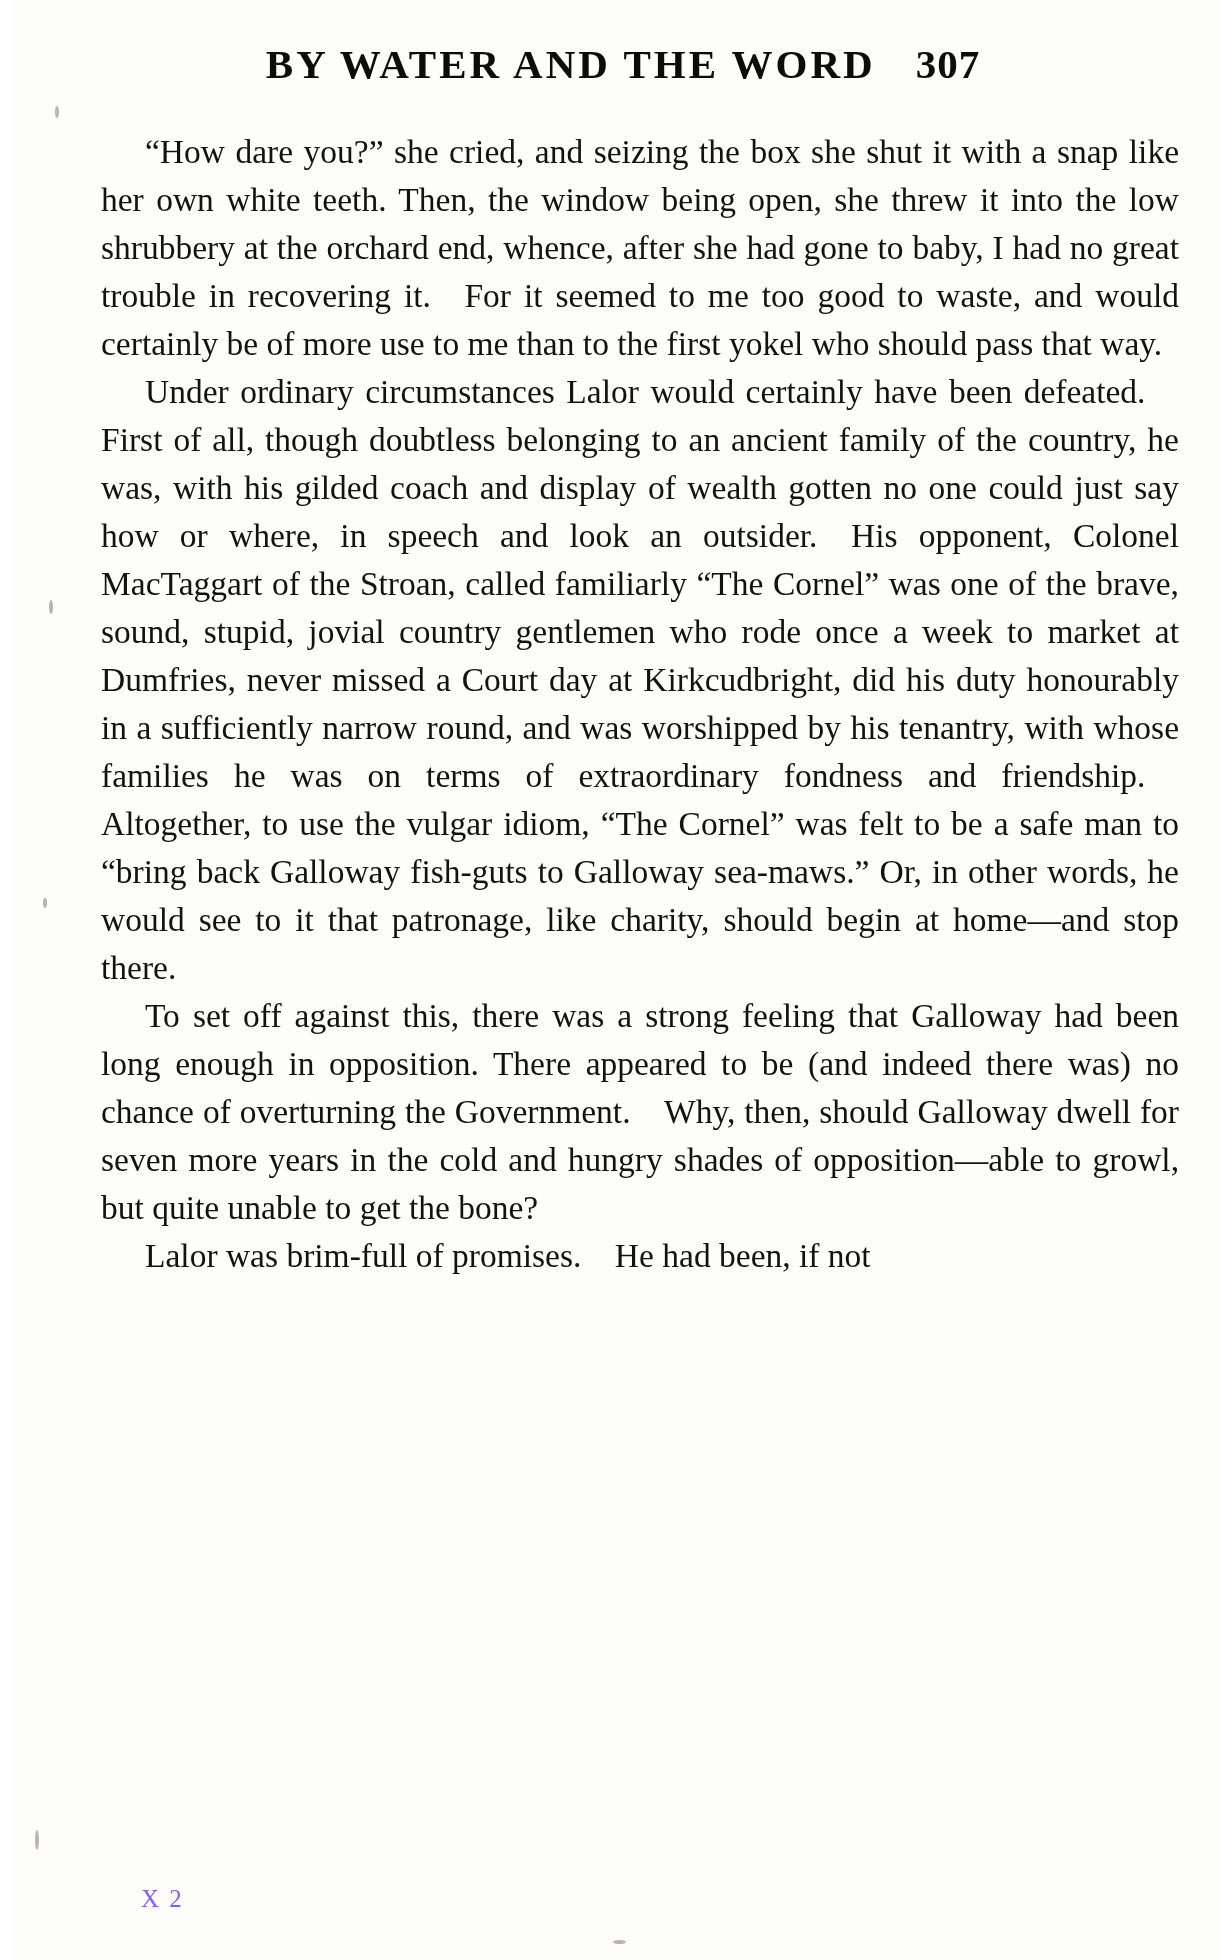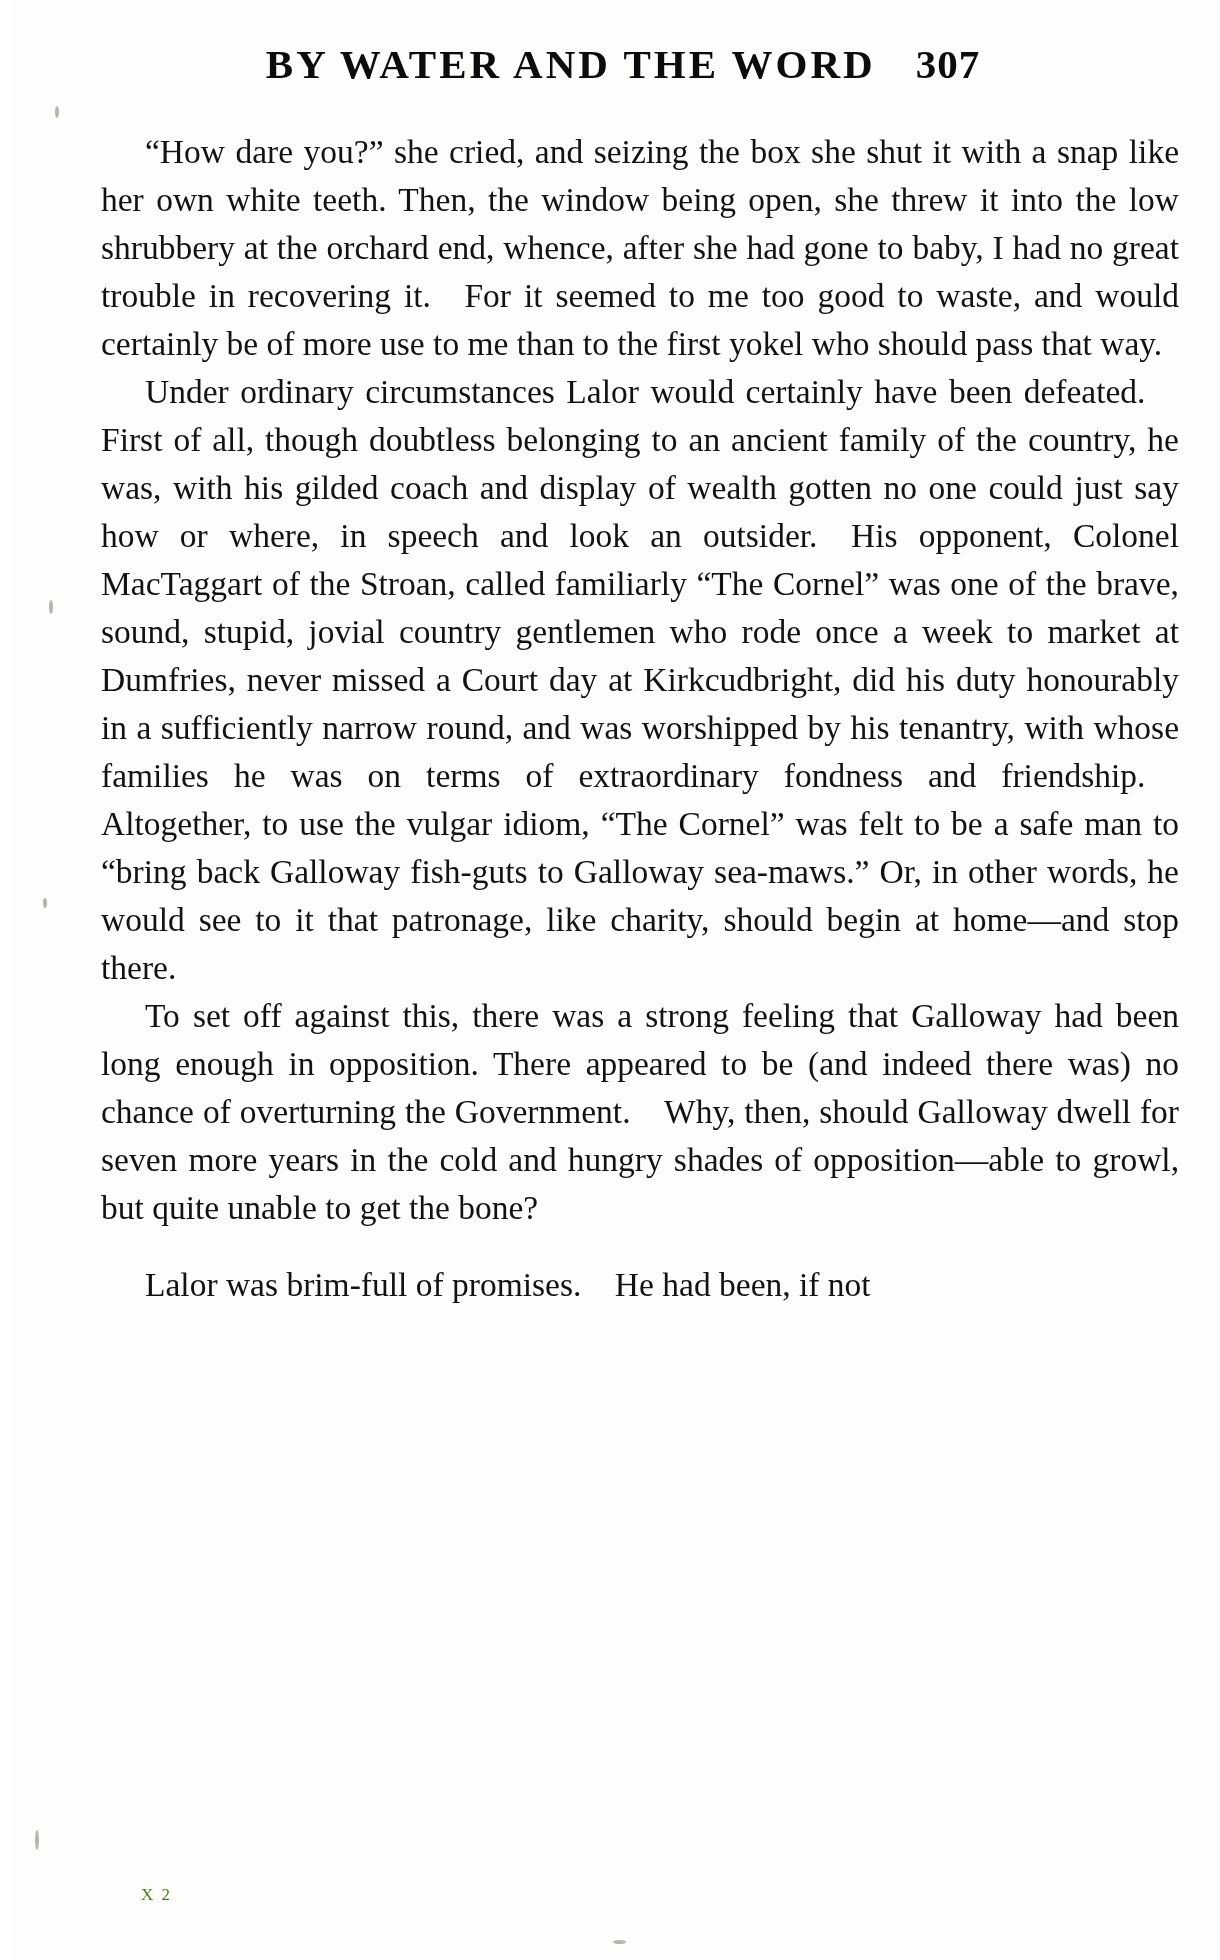--- a/index.html
+++ b/index.html
@@ -53,30 +53,29 @@
     color: #121212;
   }
   .para {
     margin: 0;
     text-align: justify;
     text-justify: inter-word;
     text-indent: 44px;
   }
   .para.last-line-left {
     text-align: justify;
-    margin-top: 29px;
   }
   .signature {
     position: absolute;
     left: 128px;
     top: 1885px;
-    font-size: 17px;
+    font-size: 25px;
     letter-spacing: 2px;
     font-family: "Liberation Serif", serif;
-    color: #4d7c0f;
+    color: #8b5cf6;
   }
   .speck {
     position: absolute;
     background: #b9b5ad;
     border-radius: 50%;
   }
   .speck.s1 { left: 42px; top: 106px; width: 4px; height: 12px; }
   .speck.s2 { left: 36px; top: 600px; width: 4px; height: 14px; }
   .speck.s3 { left: 30px; top: 898px; width: 4px; height: 10px; }
   .speck.s4 { left: 22px; top: 1830px; width: 4px; height: 20px; }

